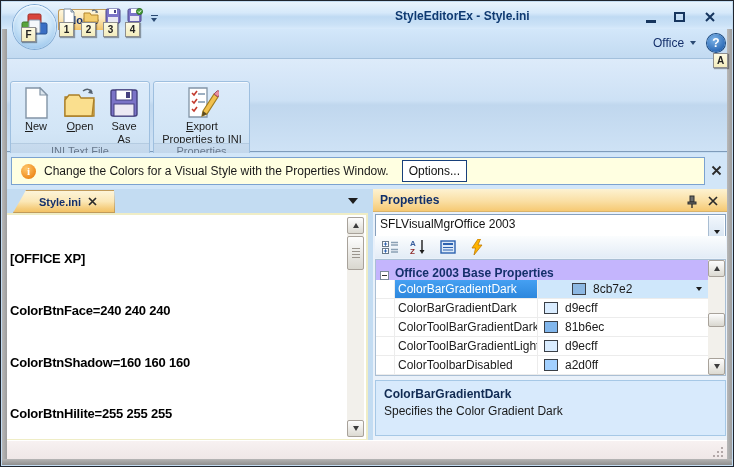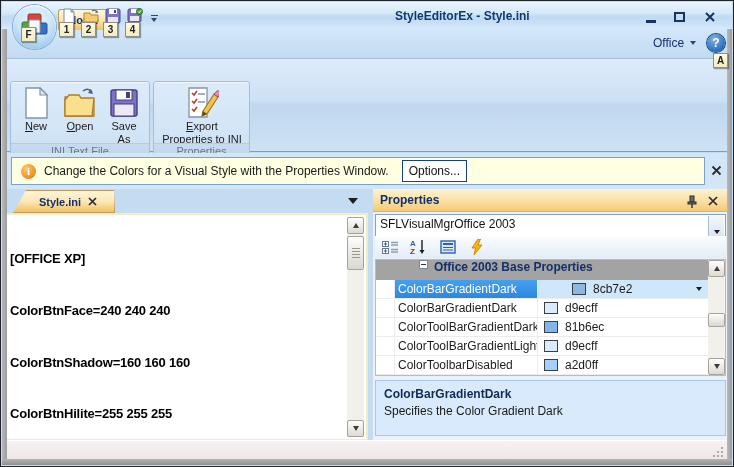--- a/index.html
+++ b/index.html
@@ -121,21 +121,21 @@
   .combo .val { position:absolute; left:4px; top:2px; font-size:12px; color:#111; }
   .combo .arrow { position:absolute; right:1px; top:1px; bottom:1px; width:16px;
     background:linear-gradient(#f2f7fc,#cbdcee); border-left:1px solid #a9bdd2;
     display:flex; align-items:center; justify-content:center; }
 
   .props-toolbar { position:absolute; left:2px; top:47px; right:2px; height:22px;
     background:linear-gradient(#fbfdfe,#e3ecf6); display:flex; align-items:center; gap:9px; padding-left:5px; }
   .tool-btn { width:20px; height:18px; display:flex; align-items:center; justify-content:center; }
 
   .grid { position:absolute; left:2px; top:70px; right:2px; height:117px; background:#fff; border:1px solid #aabfd4; }
-  .grid-cat { position:absolute; left:0; right:17px; top:0; height:20px; background:#a3a3a3; display:flex; align-items:flex-start;padding-left:39px; }
+  .grid-cat { position:absolute; left:0; right:17px; top:0; height:20px; background:#c4b5fd; display:flex; align-items:flex-end; }
   .cat-toggle { width:9px; height:9px; border:1px solid #7a8a99; background:#fff; margin:0 6px 0 4px;
     position:relative; }
   .cat-toggle::after { content:""; position:absolute; left:1px; right:1px; top:3px; height:1px; background:#333; }
   .grid-cat .lbl { font-size:12px; font-weight:bold; color:#15306b; }
   .grid-row { position:absolute; left:0; right:17px; height:19px; display:flex; border-bottom:1px solid #ececec; }
   .cell-gutter { width:19px; background:#fff; border-right:1px solid #ececec; }
   .cell-name { width:143px; font-size:12px; color:#1c1c1c; line-height:18px; padding-left:3px;
     border-right:1px solid #ececec; overflow:hidden; }
   .cell-value { flex:1; display:flex; align-items:center; padding-left:6px; position:relative; }
   .swatch { width:14px; height:12px; border:1px solid #3a3f46; margin-right:7px; }

